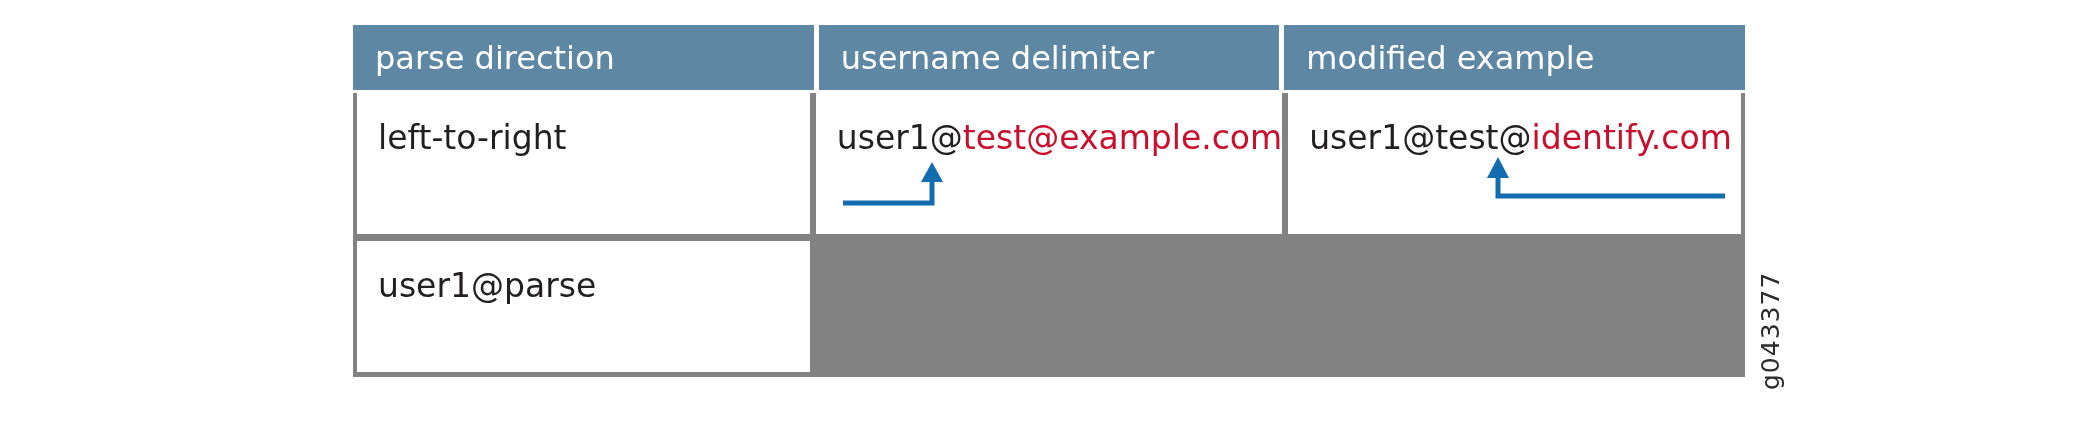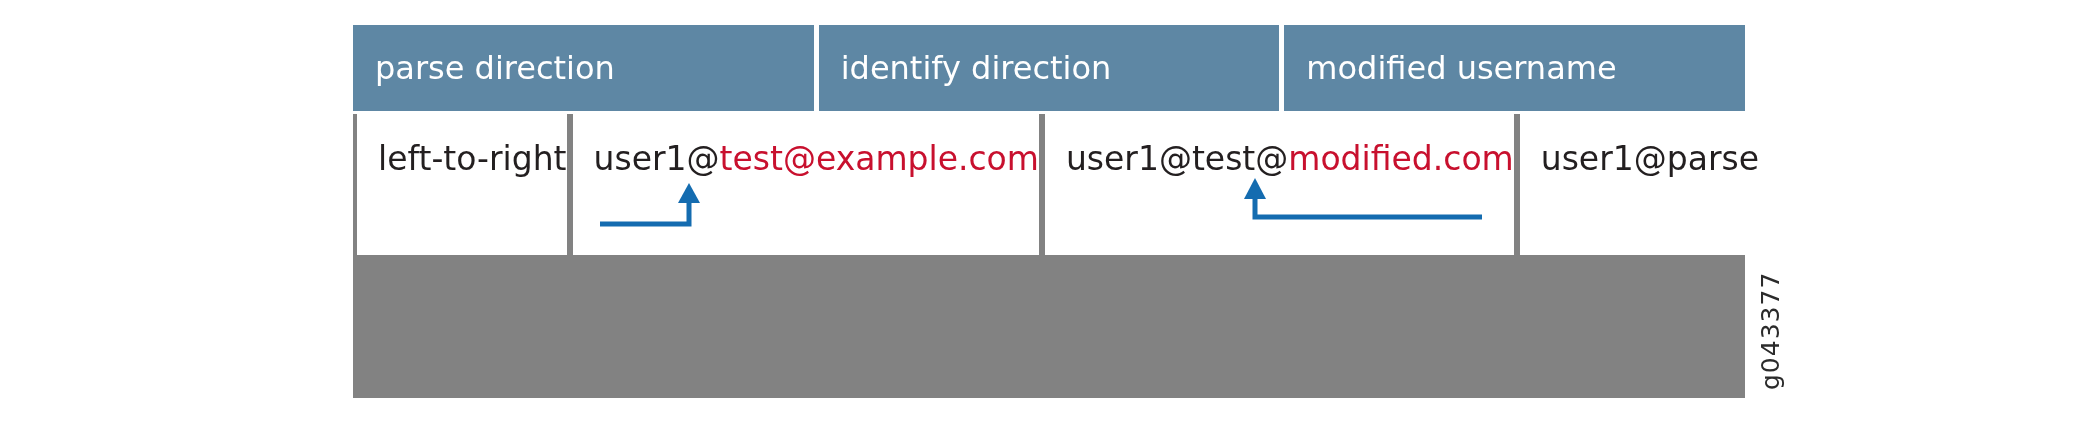--- a/index.html
+++ b/index.html
@@ -7,37 +7,37 @@
   body {
     width: 2100px; height: 423px;
     position: relative; overflow: hidden;
     font-family: "DejaVu Sans", "Liberation Sans", sans-serif;
     color: var(--body-text, #231f20);
   }
   .tbl {
     position: absolute; left: 353px; top: 25px; width: 1392px;
   }
   .thead {
-    display: flex; gap: 5px; height: 86px;
+    display: flex; gap: 5px; height: 65px;
   }
   .th {
     flex: 1 1 0;
     background: var(--header-bg, #5e87a4);
     color: var(--header-text, #ffffff);
     font-size: 32px;
     display: flex; align-items: center;
     padding-left: 22px;
     white-space: nowrap;
   }
   .tbody {
     margin-top: 3px;
     background: var(--border, #828282);
     padding: 0 4px 5px 4px;
     display: grid;
-    grid-template-columns: repeat(4, 1fr);
+    grid-template-columns: repeat(3, 1fr);
     grid-template-rows: 141px 131px;
     gap: 7px 6px;
   }
   .td {
     background: #ffffff;
     position: relative;
     padding: 27px 0 0 21px;
     font-size: 33px;
     line-height: 1.1;
     white-space: nowrap;
@@ -54,39 +54,39 @@
     white-space: nowrap;
   }
 </style>
 </head>
 <body>
 
 <div class="tbl">
 
   <div class="thead">
     <div class="th">parse direction</div>
-    <div class="th">identify direction</div>
-    <div class="th">modified username</div>
+    <div class="th">username delimiter</div>
+    <div class="th">modified example</div>
   </div>
 
   <div class="tbody">
 
     <div class="td">
       <span>left-to-right</span>
     </div>
     <div class="td">
       <span>user1@</span><span class="red">test@example.com</span>
       <svg class="arrow" width="457" height="141" viewBox="0 0 457 141">
         <path d="M27 110 H116 V88"></path>
         <polygon points="105,89 127,89 116,69"></polygon>
       </svg>
     </div>
 
     <div class="td">
-      <span>user1@test@</span><span class="red">modified.com</span>
+      <span>user1@test@</span><span class="red">identify.com</span>
       <svg class="arrow" width="457" height="131" viewBox="0 0 457 131">
         <path d="M437 103 H210 V84"></path>
         <polygon points="199,85 221,85 210,64"></polygon>
       </svg>
     </div>
     <div class="td">
       <span>user1@parse</span>
     </div>
 
   </div>

